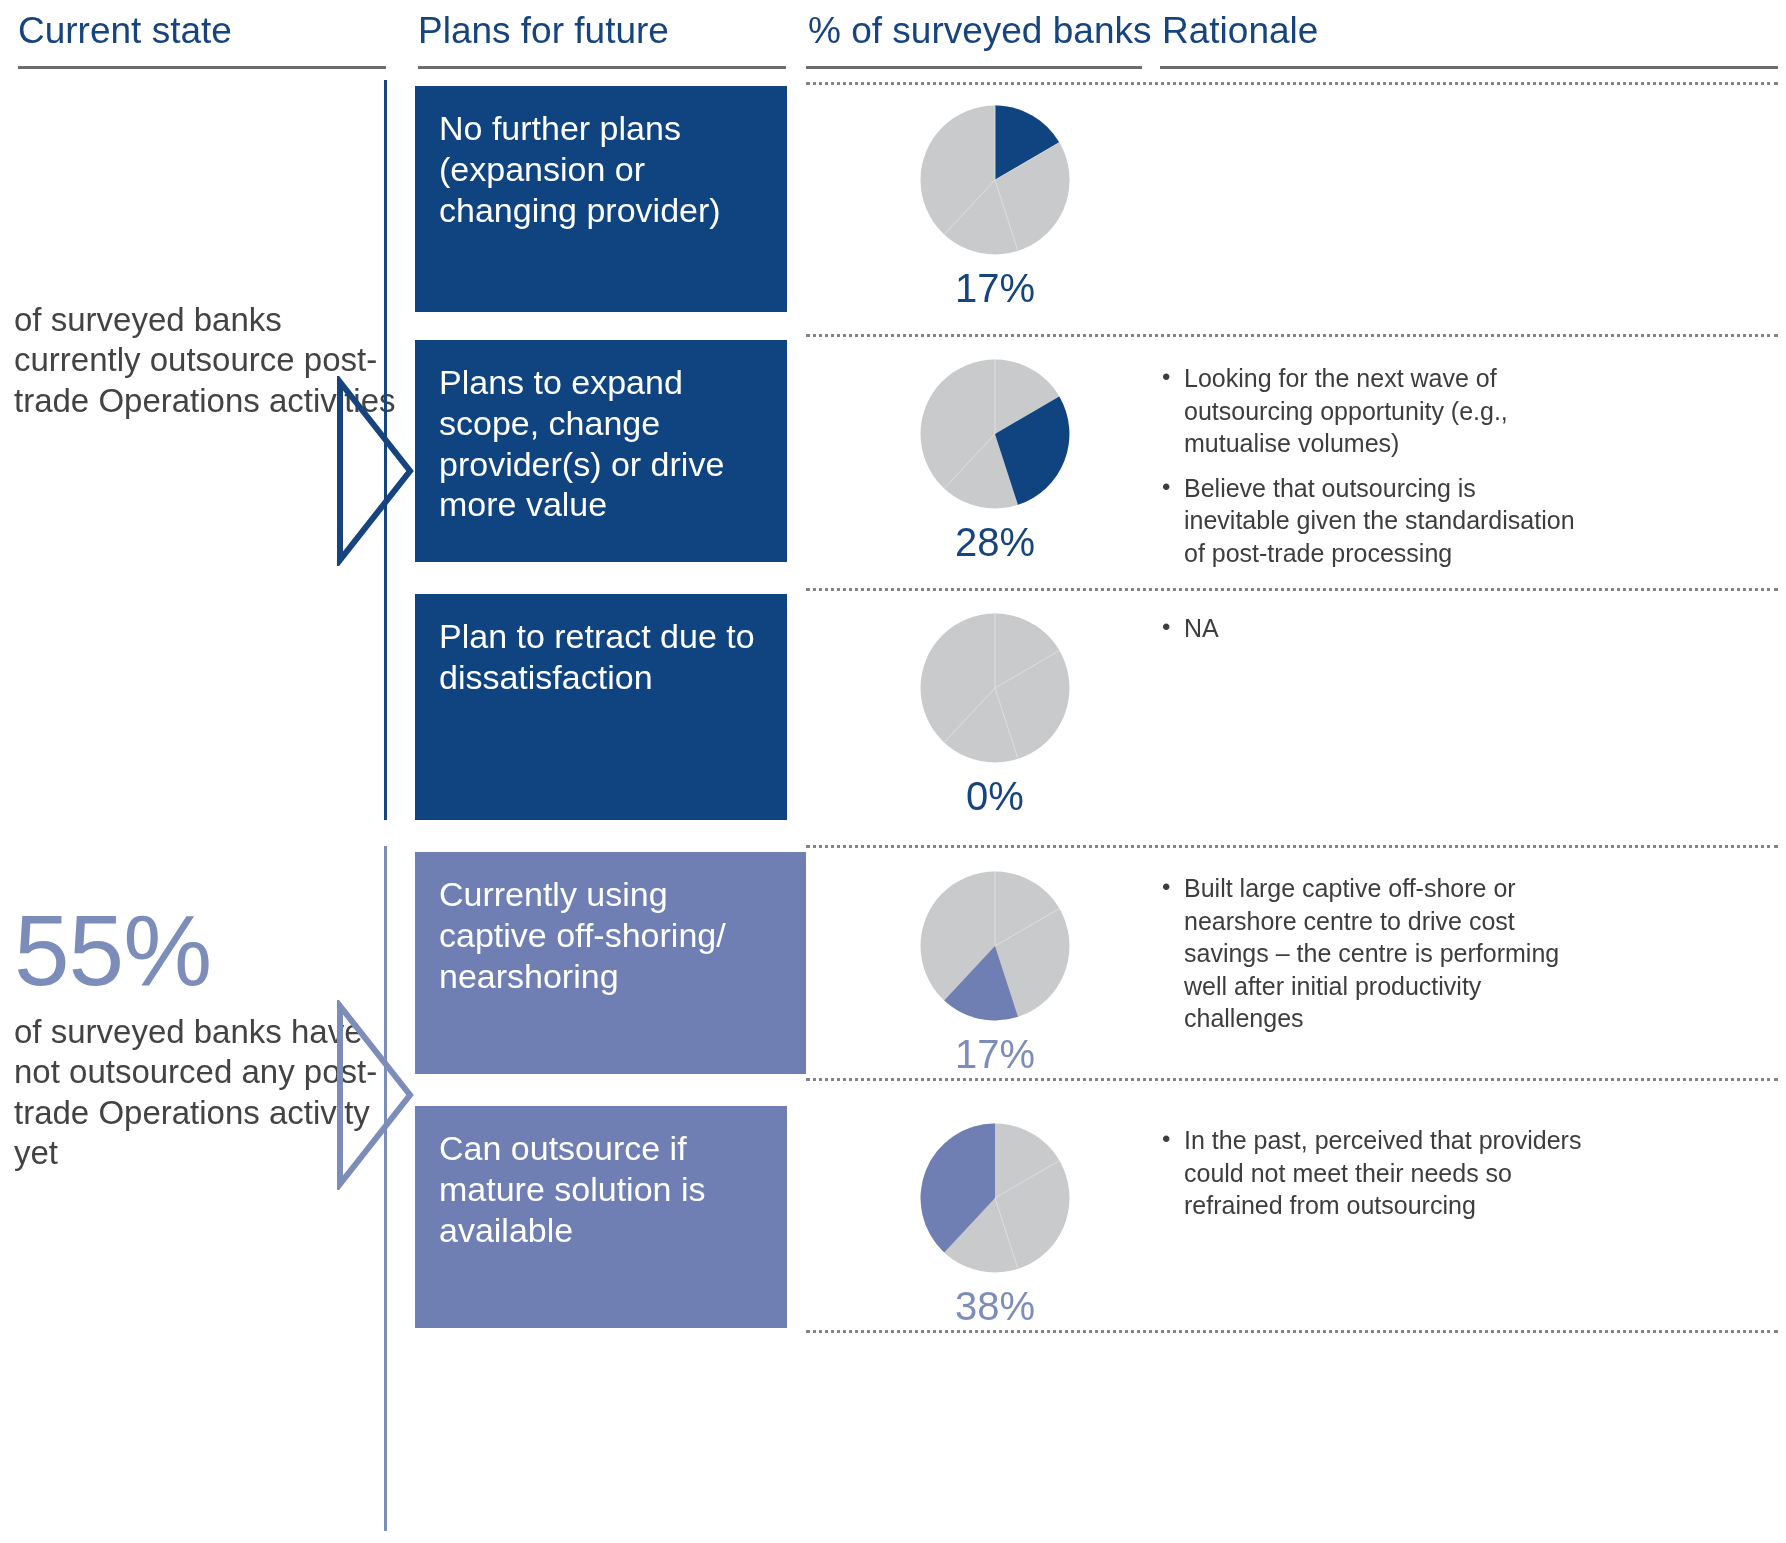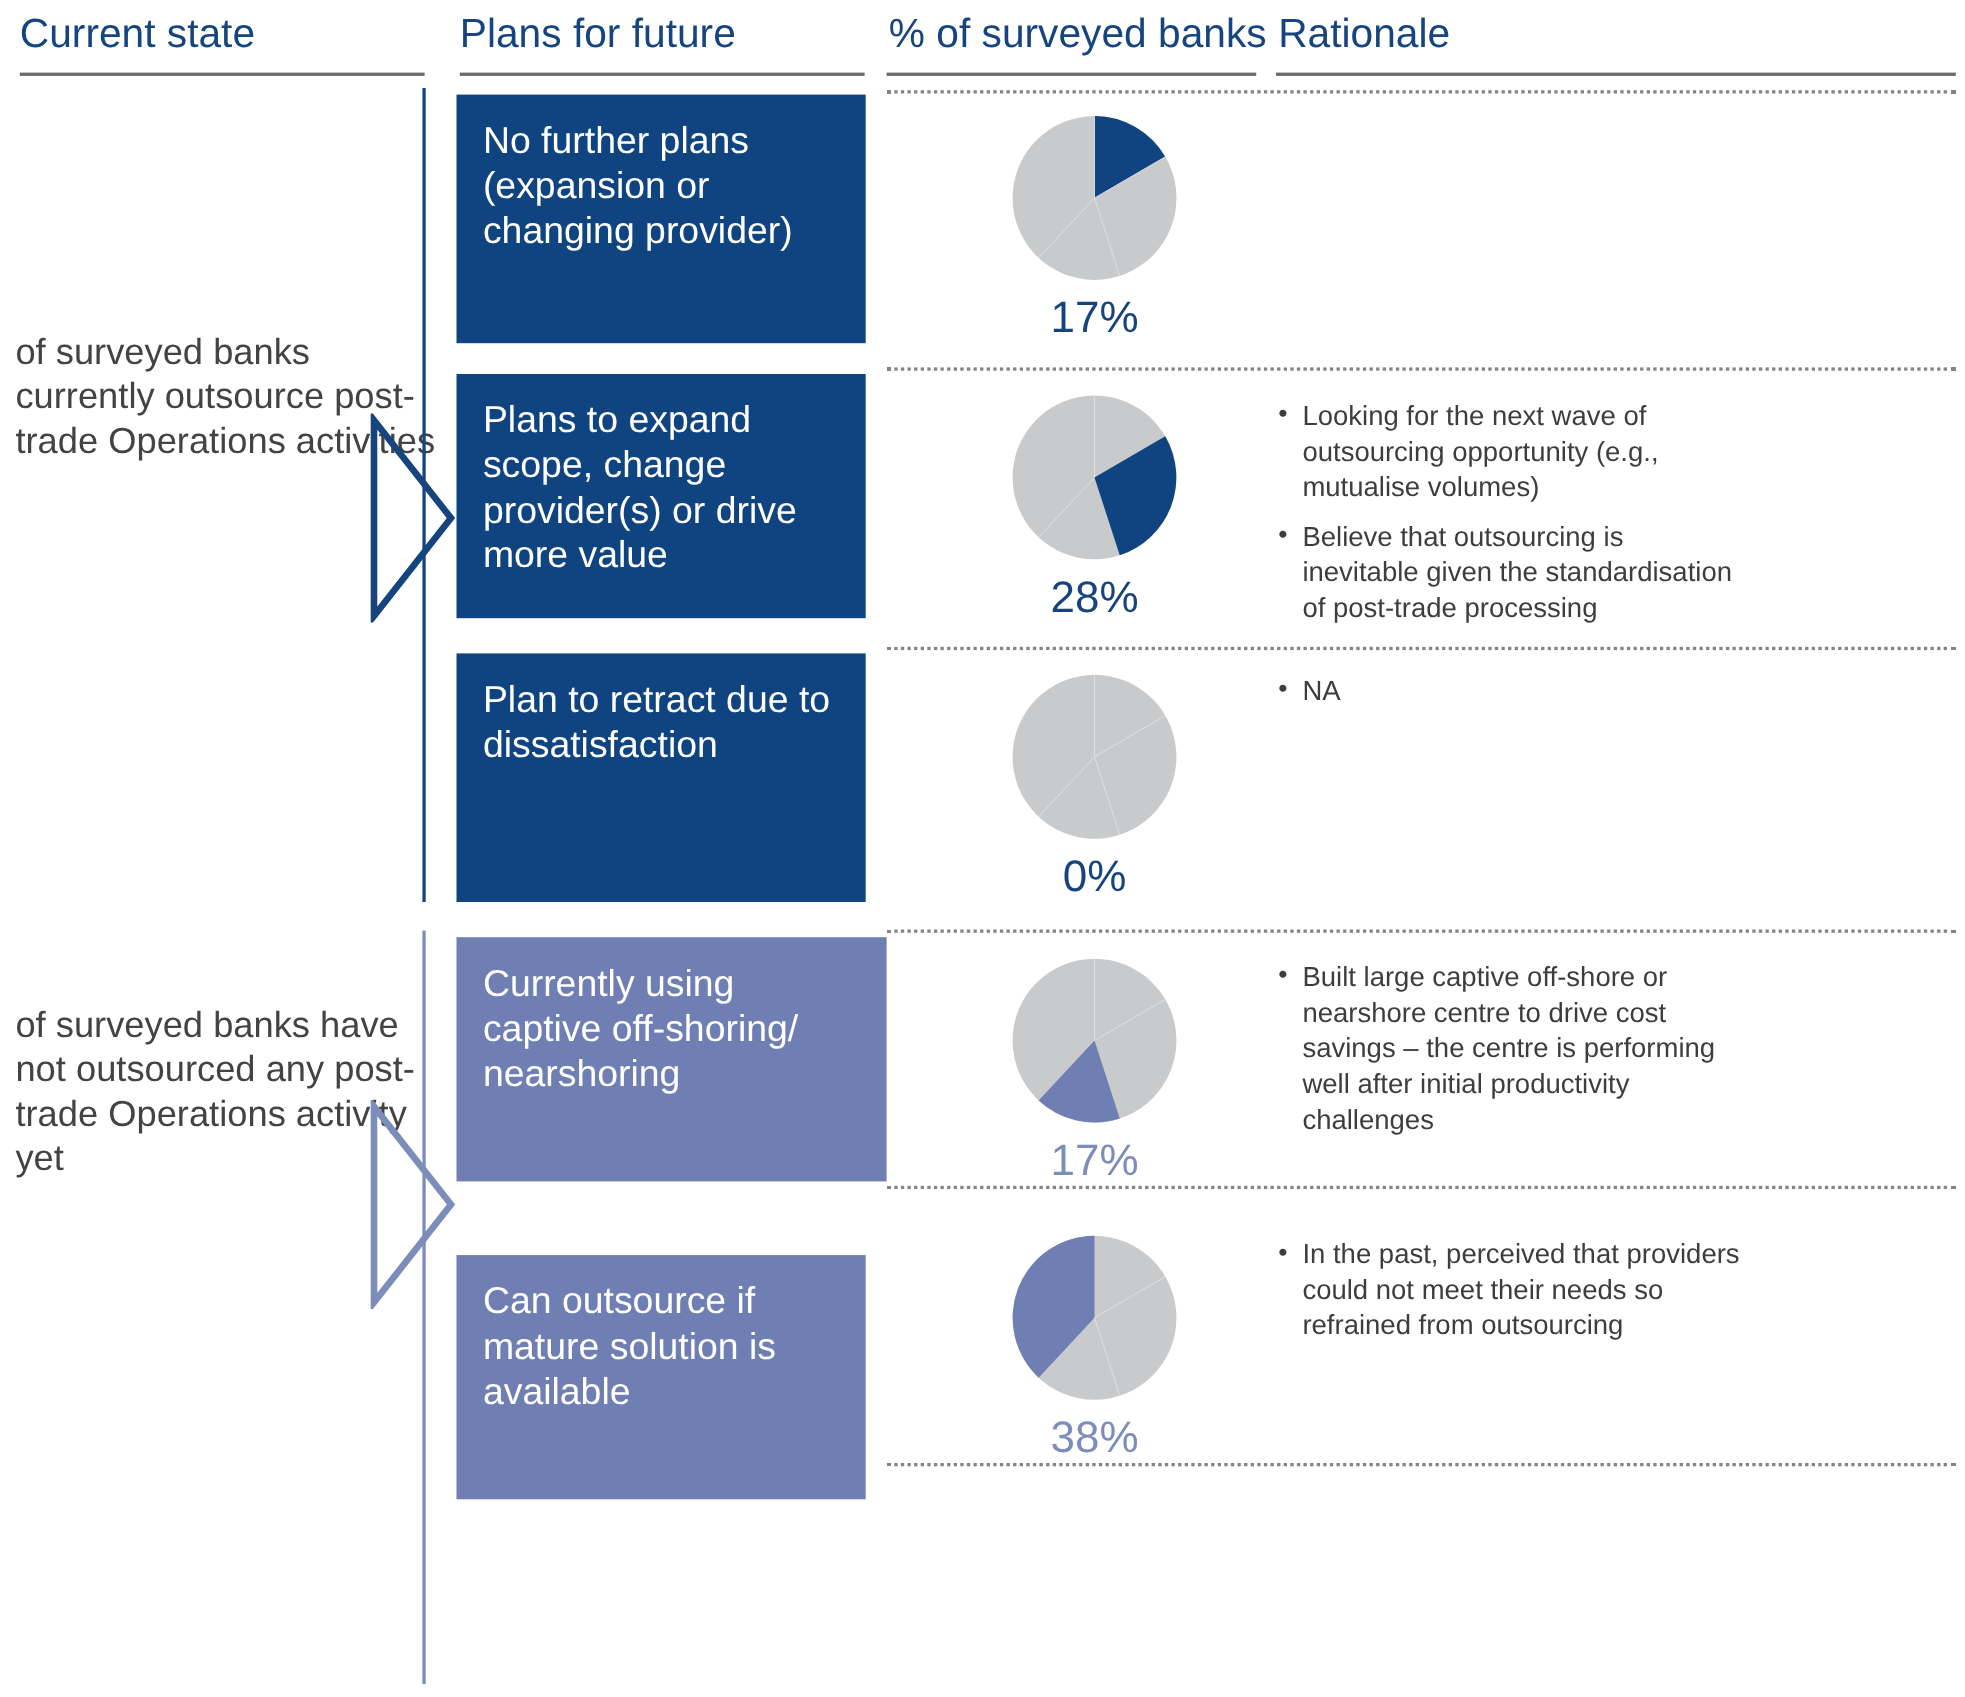--- a/index.html
+++ b/index.html
@@ -130,20 +130,21 @@
   <div class="head-rule" style="left:18px;   top:66px; width:368px;"></div>
   <div class="head-rule" style="left:418px;  top:66px; width:368px;"></div>
   <div class="head-rule" style="left:806px;  top:66px; width:336px;"></div>
   <div class="head-rule" style="left:1160px; top:66px; width:618px;"></div>
 
   <div class="bigstat" style="left:14px; top:288px;">
     <div class="desc">of surveyed banks currently outsource post-trade Operations activities</div>
   </div>
 
   <div class="bigstat" style="left:14px; top:900px;">
+    <div class="pct pct-light">55%</div>
     <div class="desc">of surveyed banks have not outsourced any post-trade Operations activity yet</div>
   </div>
 
   <div class="rail rail-dark" style="left:384px; top:80px;  height:740px;"></div>
   <div class="rail rail-light" style="left:384px; top:846px; height:685px;"></div>
 
   <svg class="arrow" style="left:336px; top:376px;" width="80" height="190" viewBox="0 0 80 190">
     <polygon points="4,6 74,95 4,184" fill="none" stroke="#16447e" stroke-width="6"></polygon>
   </svg>
 
@@ -239,21 +240,21 @@
     </svg>
     <div class="pie-label lbl-light">17%</div>
   </div>
 
   <div class="rationale" style="left:1162px; top:872px;">
     <ul>
       <li>Built large captive off-shore or nearshore centre to drive cost savings – the centre is performing well after initial productivity challenges</li>
     </ul>
   </div>
 
-  <div class="plan-box box-light" style="left:415px; top:1106px; width:372px; height:222px;margin-top:35px;">
+  <div class="plan-box box-light" style="left:415px; top:1106px; width:372px; height:222px;">
     <span>Can outsource if mature solution is available</span>
   </div>
 
   <div class="pie-wrap" style="left:880px; top:1122px; width:230px;">
     <svg width="152" height="152" viewBox="0 0 100 100">
       <circle cx="50" cy="50" r="49" fill="#c9cacb"></circle>
       <path d="M50,50 L16.6,85.8 A49,49 0 0,1 50,1 Z" fill="#6f7fb3"></path>
       <g stroke="#e2e2e3" stroke-width="0.55" fill="none">
         <line x1="50" y1="50" x2="92.3" y2="25.4"></line>
         <line x1="50" y1="50" x2="65.1" y2="96.6"></line>

